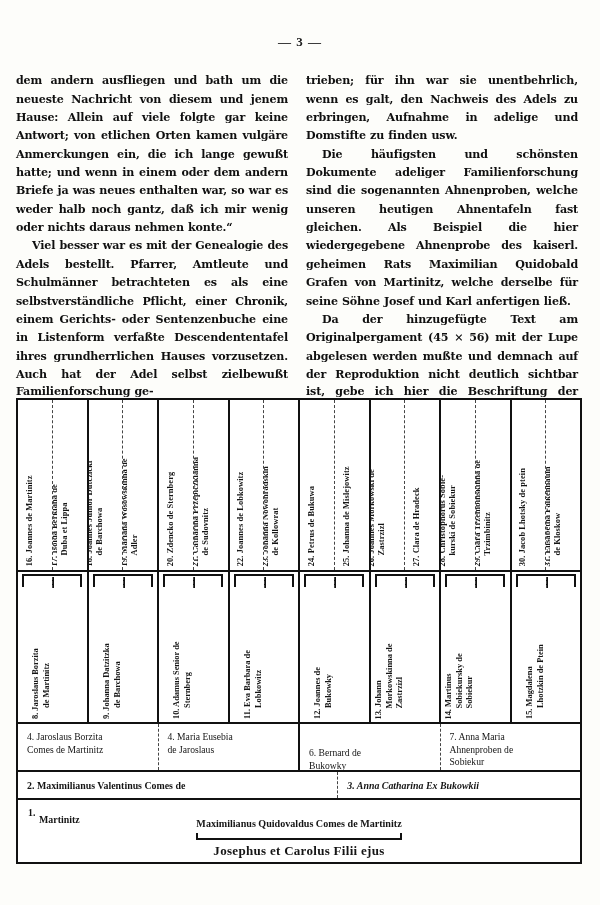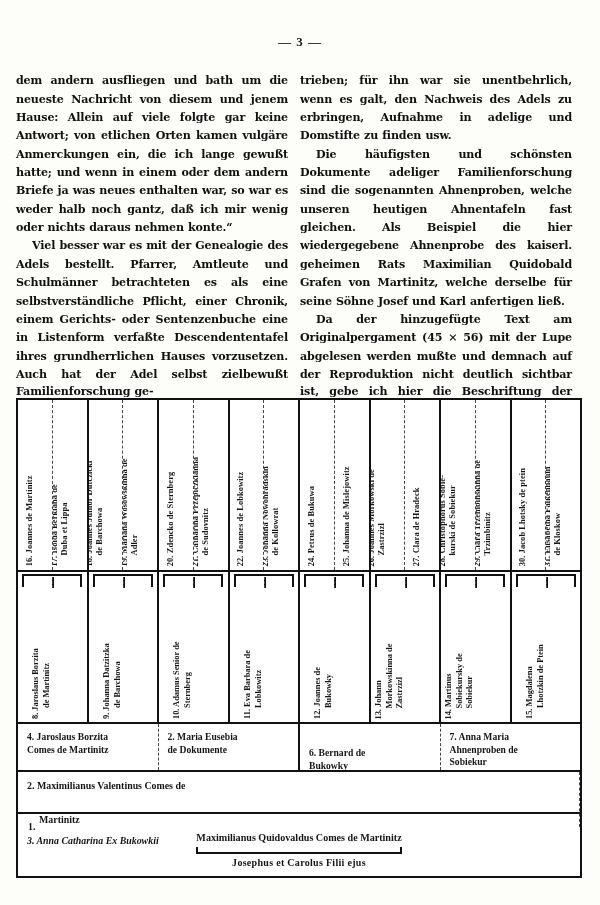--- a/index.html
+++ b/index.html
@@ -21,21 +21,21 @@
     font-family:"Liberation Serif", serif;
     font-weight:bold;
     font-size:13px;
     letter-spacing:1px;
     padding-top:34px;
     color:#1a1a1a;
   }
   
   .cols{
     display:flex;
-    gap:12px;
+    gap:18px;
     padding:22px 14px 0 16px;
   }
   .col{
     width:272px;
     font-family:"DejaVu Serif", serif;
     font-size:11.1px;
     line-height:1.62;
     text-align:justify;
     text-justify:inter-word;
     font-weight:700;
@@ -153,33 +153,32 @@
   .g3{
     height:48px;
     border-bottom:2.2px solid #111;
   }
   .hcell{
     flex:1 1 0;
     box-sizing:border-box;
     border-right:1px dashed #444;
     padding:7px 6px 0 9px;
     font-family:"Liberation Serif", serif;
-    font-weight:bold;
+    font-weight:normal;
     font-size:9.6px;
     line-height:1.32;
   }
   .hcell.grp{border-right:2.2px solid #111;}
   .hcell:last-child{border-right:none;}
   .hcell .ln2,.hcell .ln3{}
 
   
   .g2{
-    height:42px;
+    height:28px;
     border-bottom:2.2px solid #111;
-    flex-direction:column;
   }
   .h2cell{
     box-sizing:border-box;
     border-right:1px dashed #444;
     padding:7px 6px 0 9px;
     font-family:"Liberation Serif", serif;
     font-weight:bold;
     font-size:9.9px;
     line-height:1.35;
   }
@@ -216,21 +215,21 @@
     border-top:2px solid #111;
     border-left:2px solid #111;
     border-right:2px solid #111;
     box-sizing:border-box;
     transform:scaleY(-1);
   }
   .sons{
     text-align:center;
     font-family:"Liberation Serif", serif;
     font-weight:bold;
-    font-size:10px;
+    font-size:13px;
     padding-top:2px;
     letter-spacing:.3px;
   }
 </style>
 </head>
 <body>
 
 <div class="page">
 
   <div class="folio">— 3 —</div>
@@ -417,22 +416,22 @@
           </div>
         </div>
     </div>
 
     <div class="gen-row g3">
       <div class="hcell">
           <span style="display: block;">4. Jaroslaus Borzita</span>
           <div class="ln2">Comes de Martinitz</div>
         </div>
       <div class="hcell grp">
-          <span style="display: block;">2. Maria Eusebia</span>
-          <div class="ln2">de Dokumente</div>
+          <span style="display: block;">4. Maria Eusebia</span>
+          <div class="ln2">de Jaroslaus</div>
         </div>
       <div class="hcell">
           <span style="display: block; margin-top: 16px;">6. Bernard de</span>
           <div class="ln2">Bukowky</div>
         </div>
       <div class="hcell">
           <span style="display: block;">7. Anna Maria</span>
           <div class="ln2">Ahnenproben de</div>
           <div class="ln3">Sobiekur</div>
         </div>

